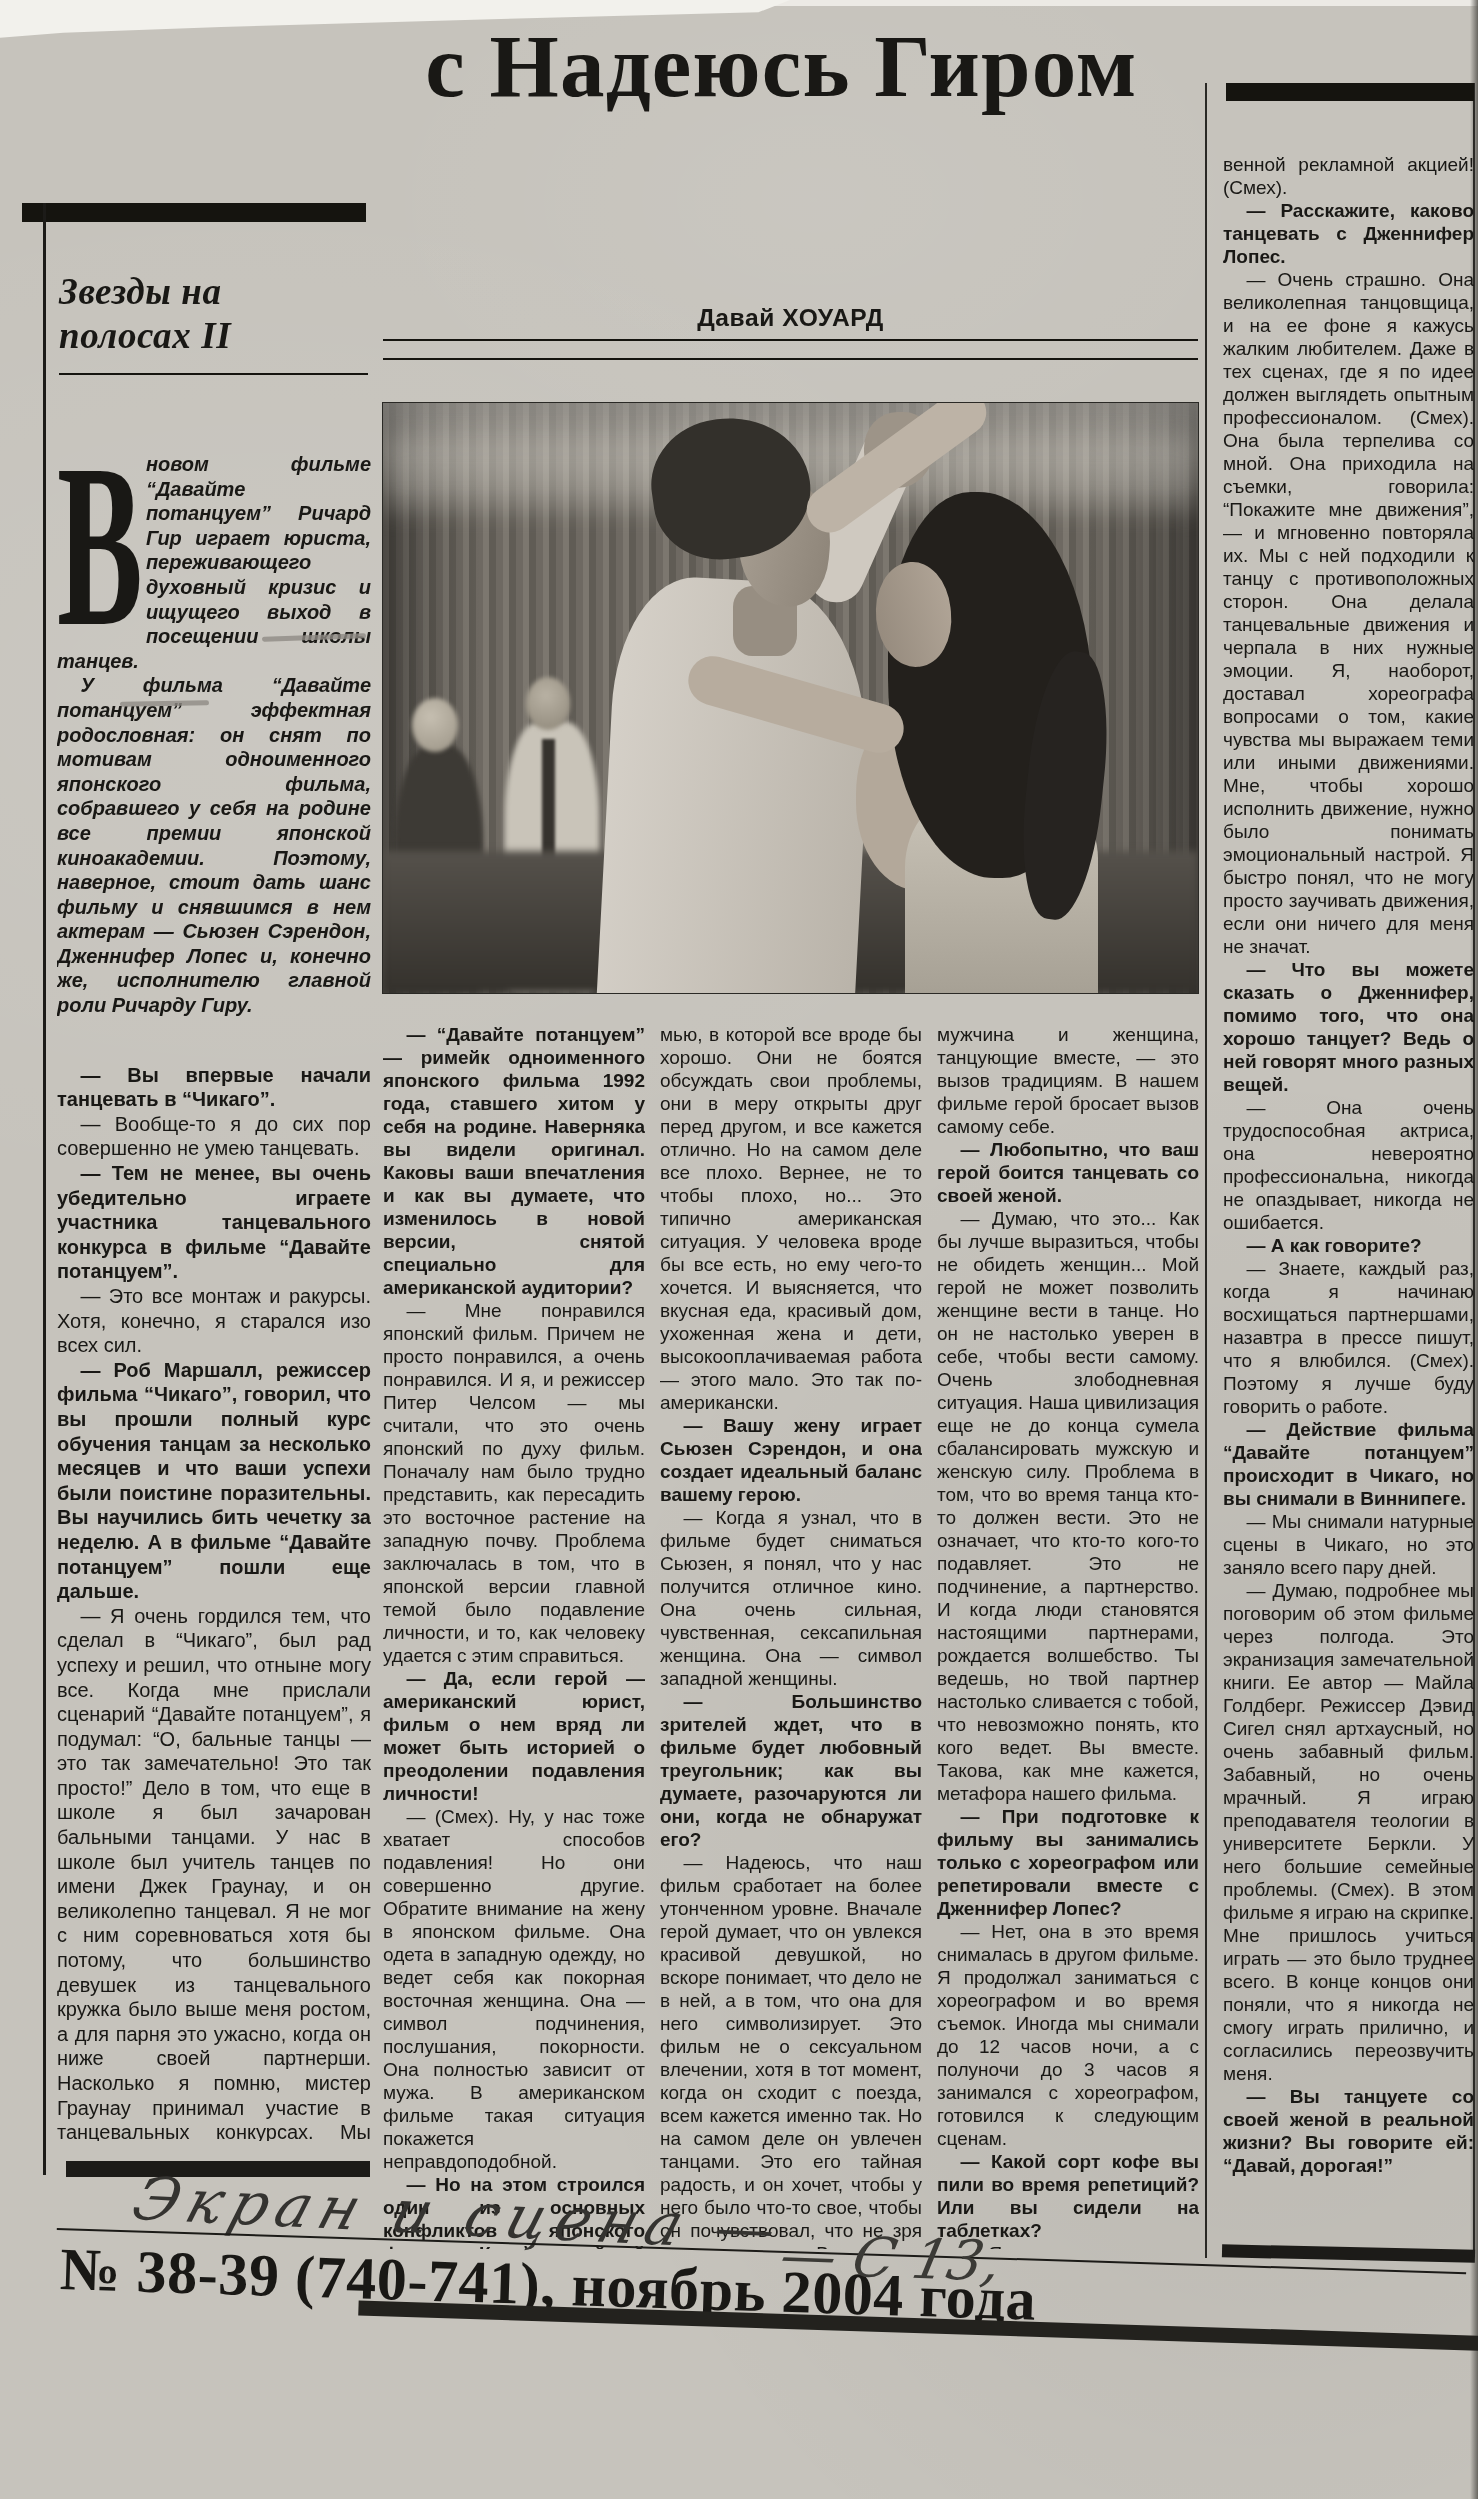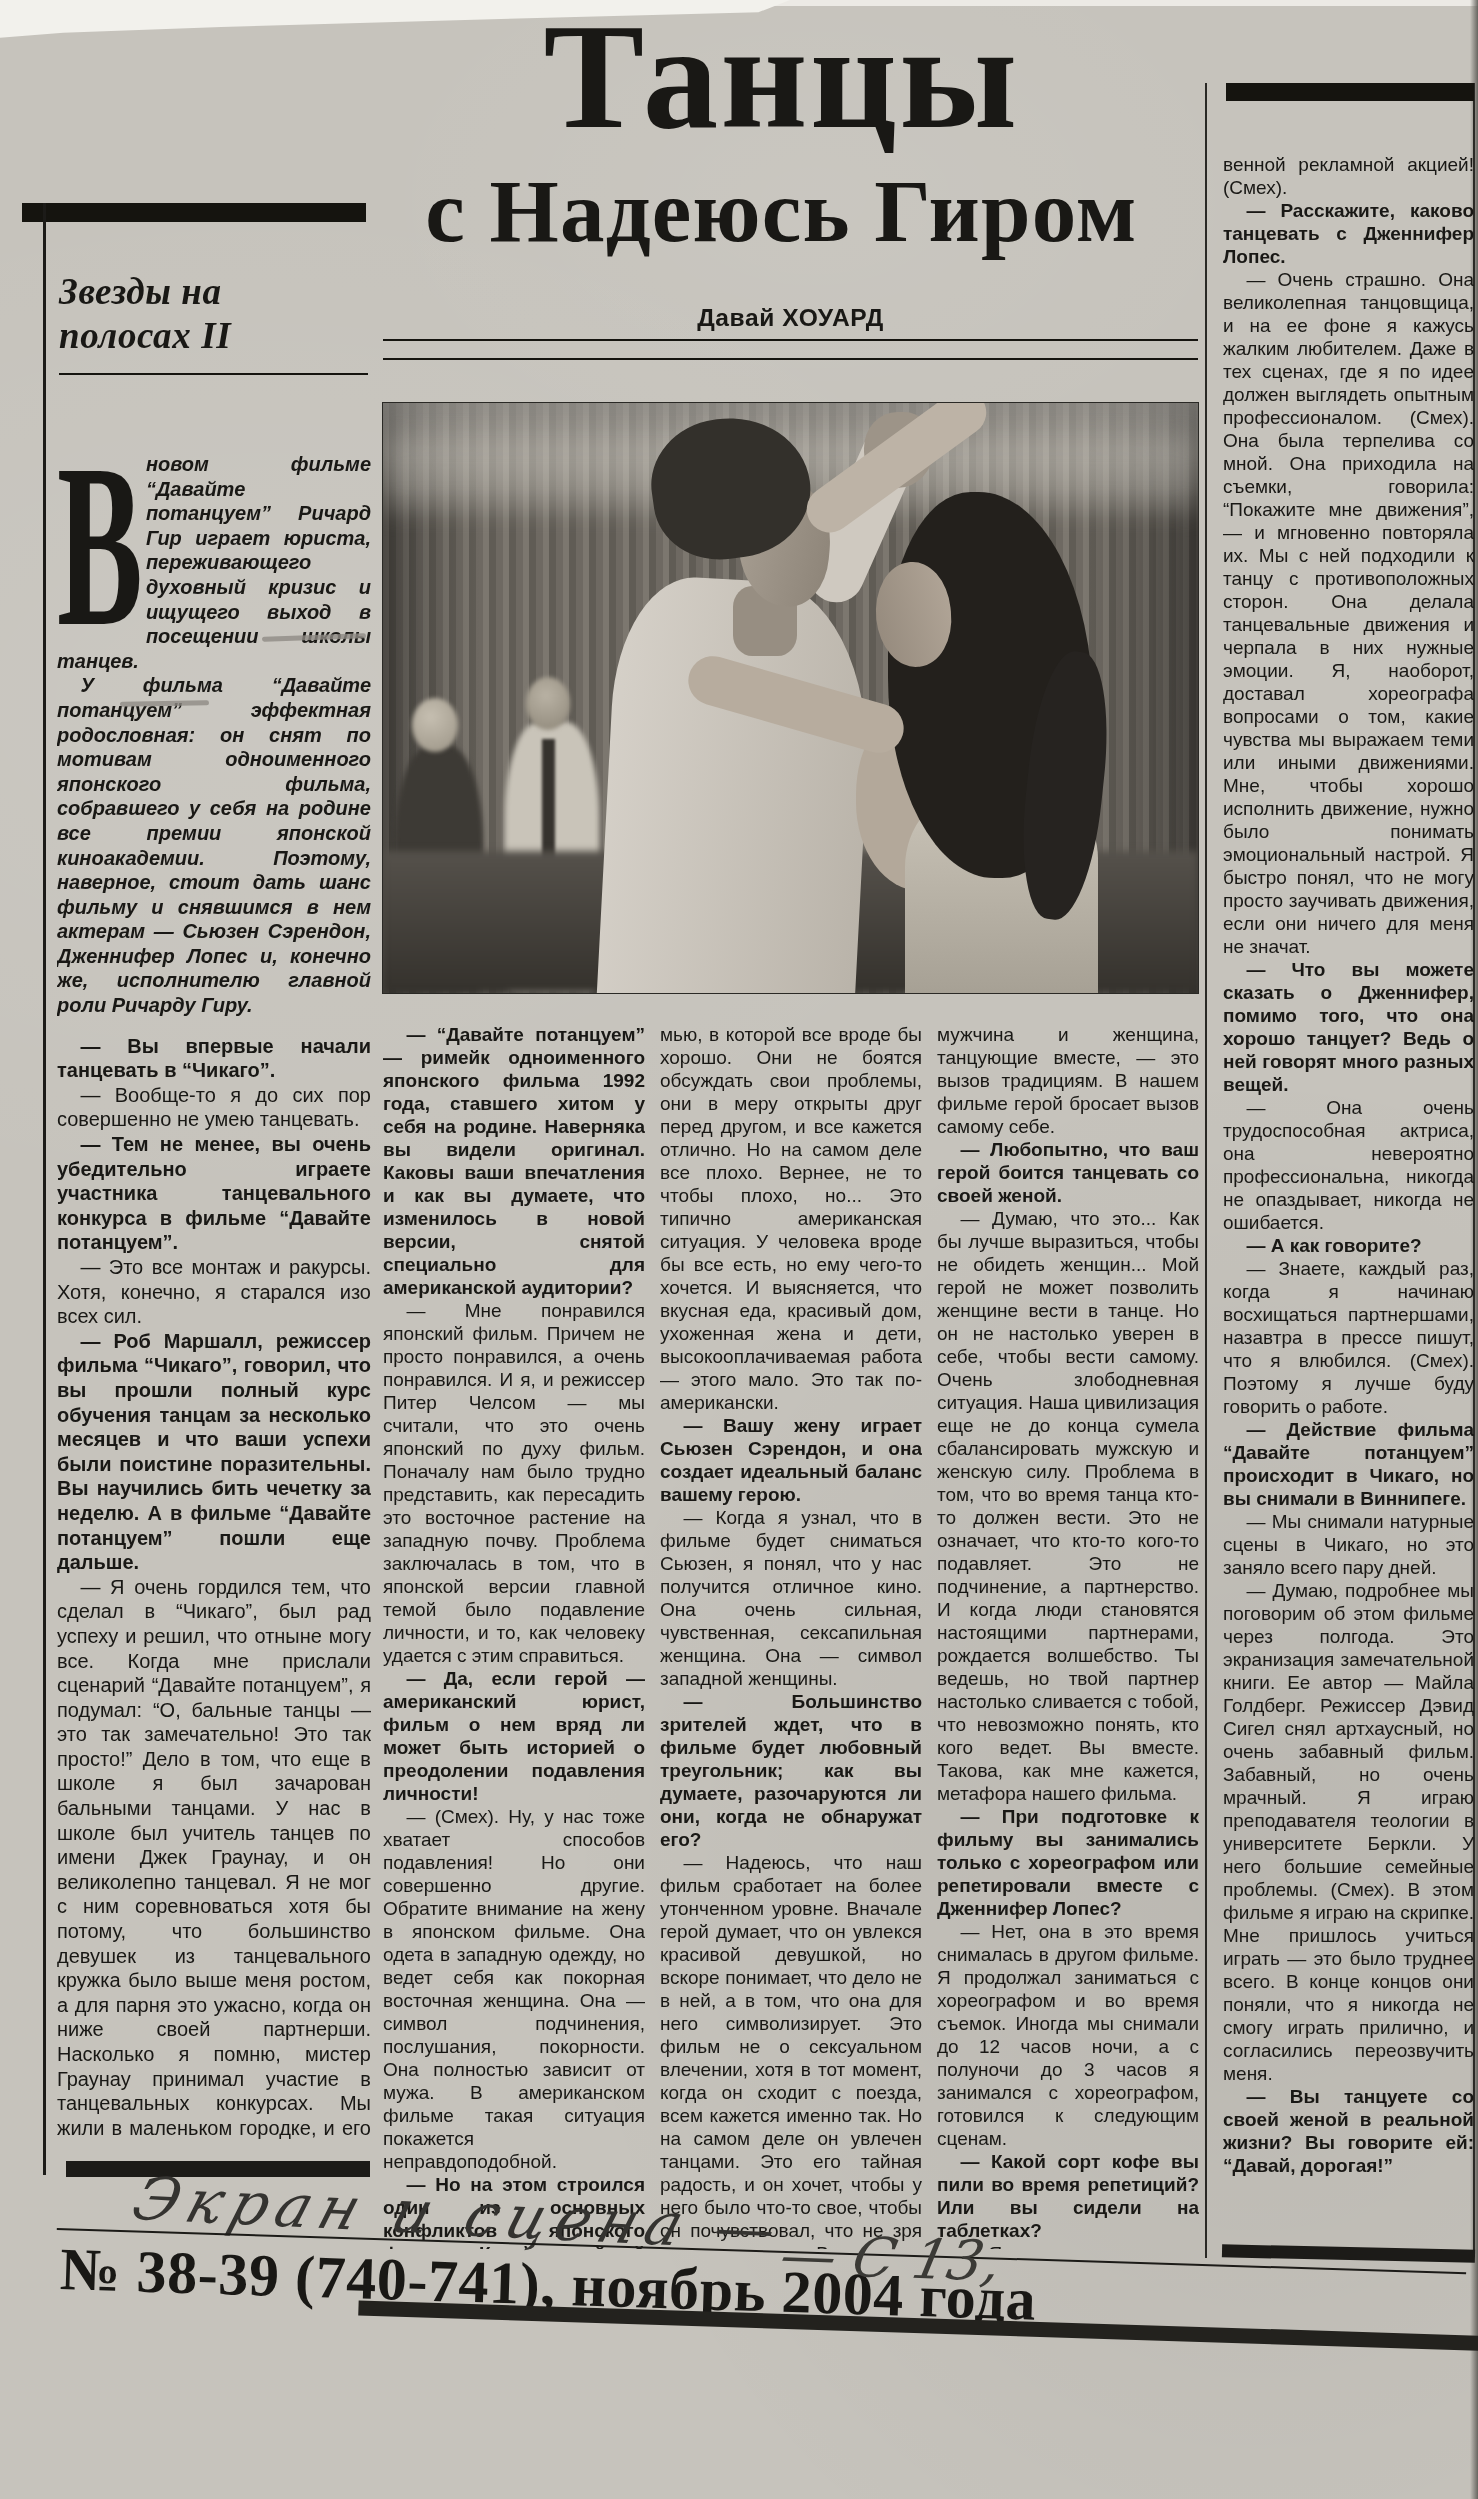--- a/index.html
+++ b/index.html
@@ -65,21 +65,21 @@
   .l-arm-around{left:37%;top:47%;width:222px;height:49px;background:#b7ac9e;border-radius:24.6px;transform:rotate(16deg);}
   .l-shoulder{left:58%;top:50%;width:140px;height:193px;background:#b3a89a;border-radius:50% 42% 40% 46%;}
   .l-dress{left:64%;top:66%;width:193px;height:222px;background:linear-gradient(180deg,#cac4b8,#a39d91);border-radius:34% 30% 10% 10%;}
   
   .col{position:absolute;text-align:justify;overflow:hidden;}
   .col p{margin:0;text-indent:23.4px;}
   .col p.lead,.col p.cont{text-indent:0;}
   .q{font-weight:700;}
   .a{font-weight:400;}
   .intro,.lead{font-weight:700;font-style:italic;}
-  .intro + .q{margin-top:16px;}
+  .intro + .q{margin-top:45px;}
   .col1{left:57px;top:452px;width:314px;height:1689px;font-size:20px;line-height:24.6px;}
   .col2{left:383px;top:1023px;width:262px;height:1226px;font-size:19px;line-height:23px;}
   .col3{left:660px;top:1023px;width:262px;height:1226px;font-size:19px;line-height:23px;}
   .col4{left:937px;top:1023px;width:262px;height:1226px;font-size:19px;line-height:23px;}
   .col5{left:1223px;top:153px;width:251px;height:2093px;font-size:19px;line-height:23px;}
   .dropcap{float:left;width:83px;font-family:"Liberation Serif",serif;font-style:normal;
     font-weight:bold;font-size:234px;line-height:187px;
     transform:scaleX(.55);transform-origin:left top;margin-right:5.9px;}
   
   .pen{background:#8f8b84;border-radius:3.5px;opacity:.8;}
@@ -111,21 +111,20 @@
   <div class="abs vsep"></div>
   <div class="abs vright"></div>
   <div class="abs rc-topbar"></div>
 
   <div class="abs rubric">
     <div>Звезды на</div>
     <div>полосах II</div>
   </div>
 
   <h1 class="abs headline">
-    <div class="hl1">Танцы</div>
     <div class="hl2">с Надеюсь Гиром</div>
   </h1>
 
   <div class="abs byline-wrap">
     <div class="byline">Давай ХОУАРД</div>
   </div>
   <div class="abs byline-rule2"></div>
 
   <div class="abs photo">
     <div class="sh ph-light"></div>

